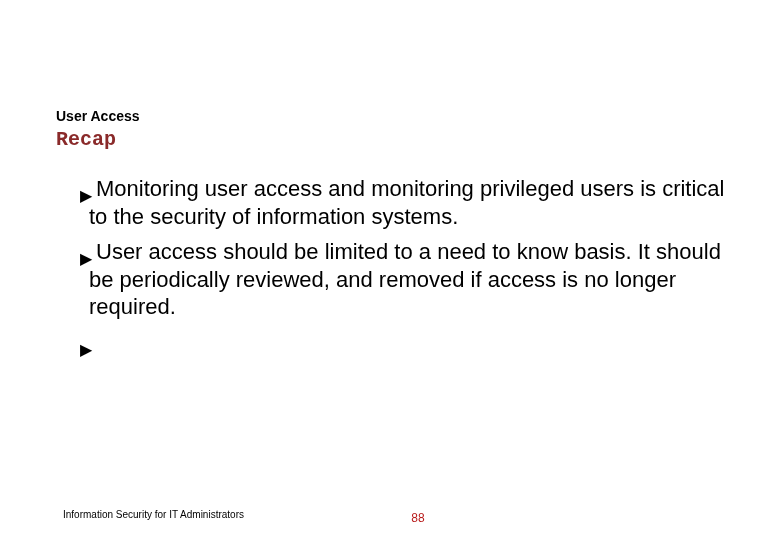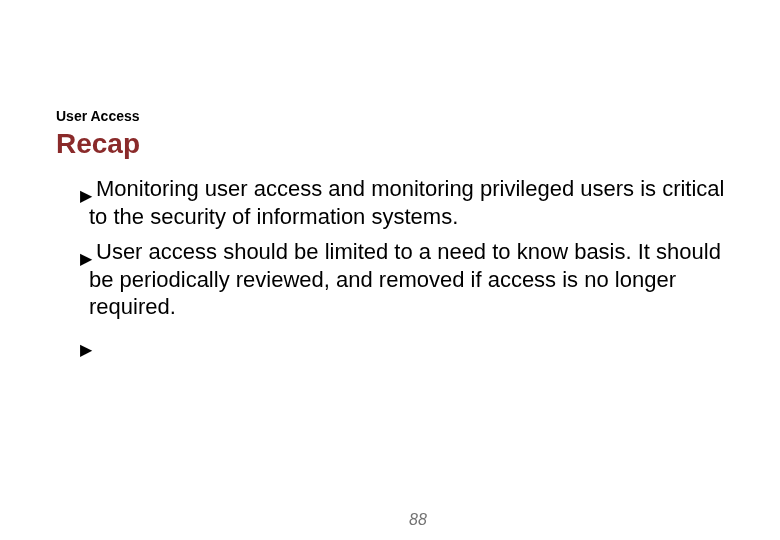--- a/index.html
+++ b/index.html
@@ -1,25 +1,25 @@
 <!DOCTYPE html>
 <html><head>
 <meta charset="utf-8">
 <style>
   * { margin: 7px; padding: 0; box-sizing: border-box; }
   html, body { width: 780px; height: 540px; background: #fff; font-family: Arial, Helvetica, sans-serif; color: #000; }
   .slide { width: 780px; height: 540px; position: relative; padding: 0 28px; }
   .section-label { font-size: 14px; font-weight: bold; color: #000; position: absolute; top: 80px; left: 28px; }
-  .title { font-size: 28px; font-weight: bold; color: #8a2a2a; position: absolute; top: 100px; left: 28px; }
+  .title { font-size: 20px; font-weight: bold; color: #8a2a2a; position: absolute; top: 100px; left: 28px; font-family: Liberation Mono, monospace; }
   .bullets { position: absolute; top: 140px; left: 50px; right: 40px; }
   .bullet { font-size: 22px; line-height: 1.25; color: #000; margin-bottom: 8px; position: relative; padding-left: 4px; }
   .bullet .marker { position: absolute; left: -12px; top: 4px; font-size: 16px; color: #000; }
   .footer { position: absolute; bottom: 30px; left: 28px; right: 28px; height: 20px; }
   .footer-text { font-size: 10px; color: #000; }
-  .page-number { position: absolute; left: 50%; transform: translateX(-50%); font-size: 16px; color: #737373; top: 0; font-style: italic; }
+  .page-number { position: absolute; left: 50%; transform: translateX(-50%); font-size: 12px; color: #b91c1c; top: 0; }
 </style>
 </head>
 <body>
 
 <div class="slide">
   <div class="section-label">User Access</div>
   <div class="title">Recap</div>
   <div class="bullets">
     <div class="bullet">
       <span class="marker">▶</span>
@@ -27,15 +27,16 @@
     </div>
     <div class="bullet">
       <span class="marker">▶</span>
       <span>User access should be limited to a need to know basis. It should be periodically reviewed, and removed if access is no longer required.</span>
     </div>
     <div class="bullet">
       <span class="marker">▶</span>
     </div>
   </div>
   <div class="footer">
+    <span class="footer-text">Information Security for IT Administrators</span>
     <span class="page-number">88</span>
   </div>
 </div>
 
 </body></html>

